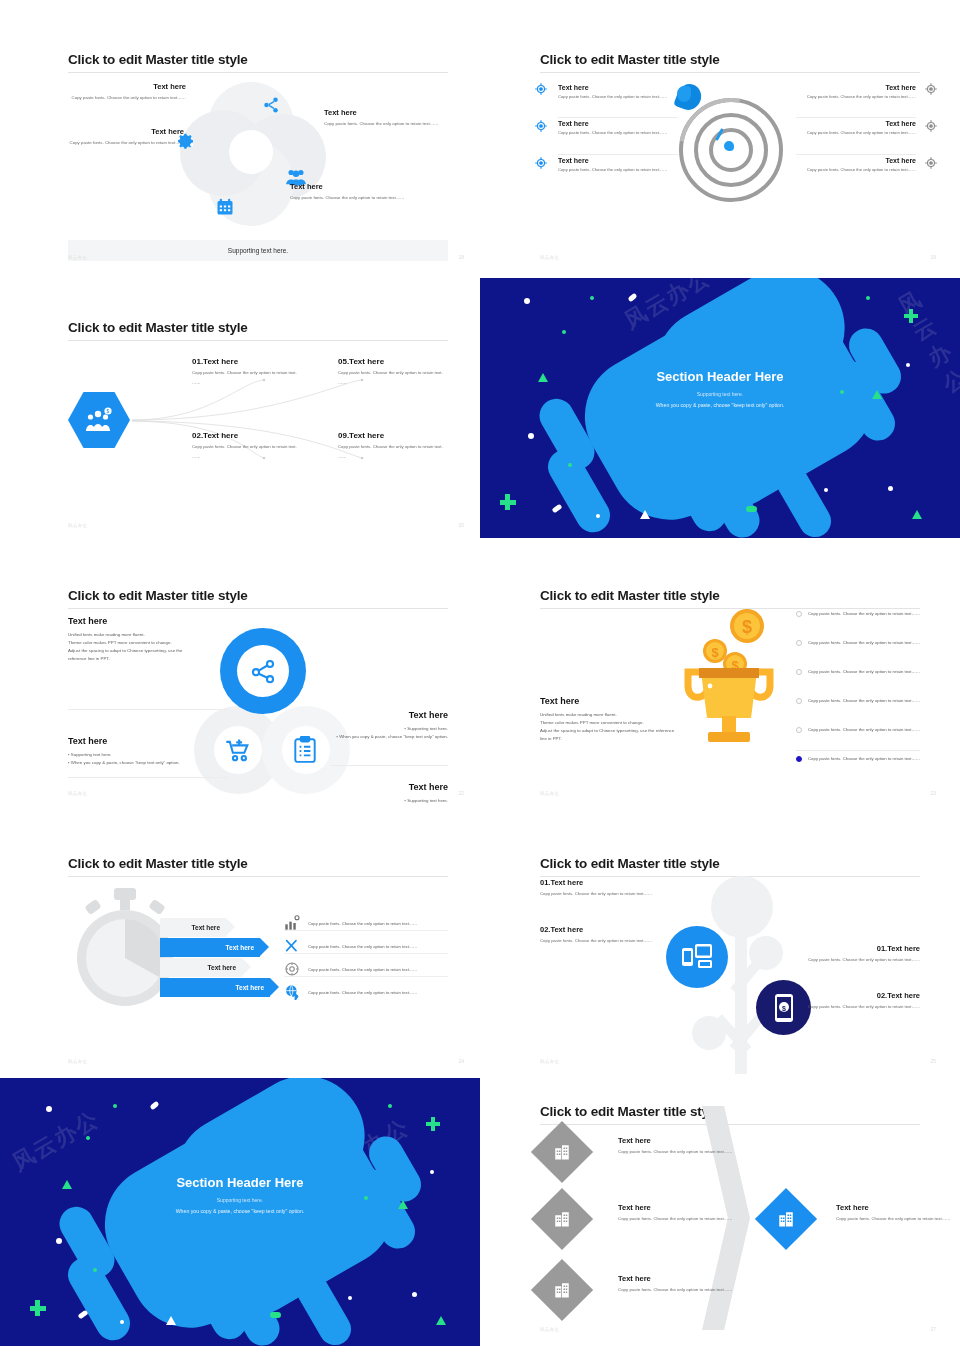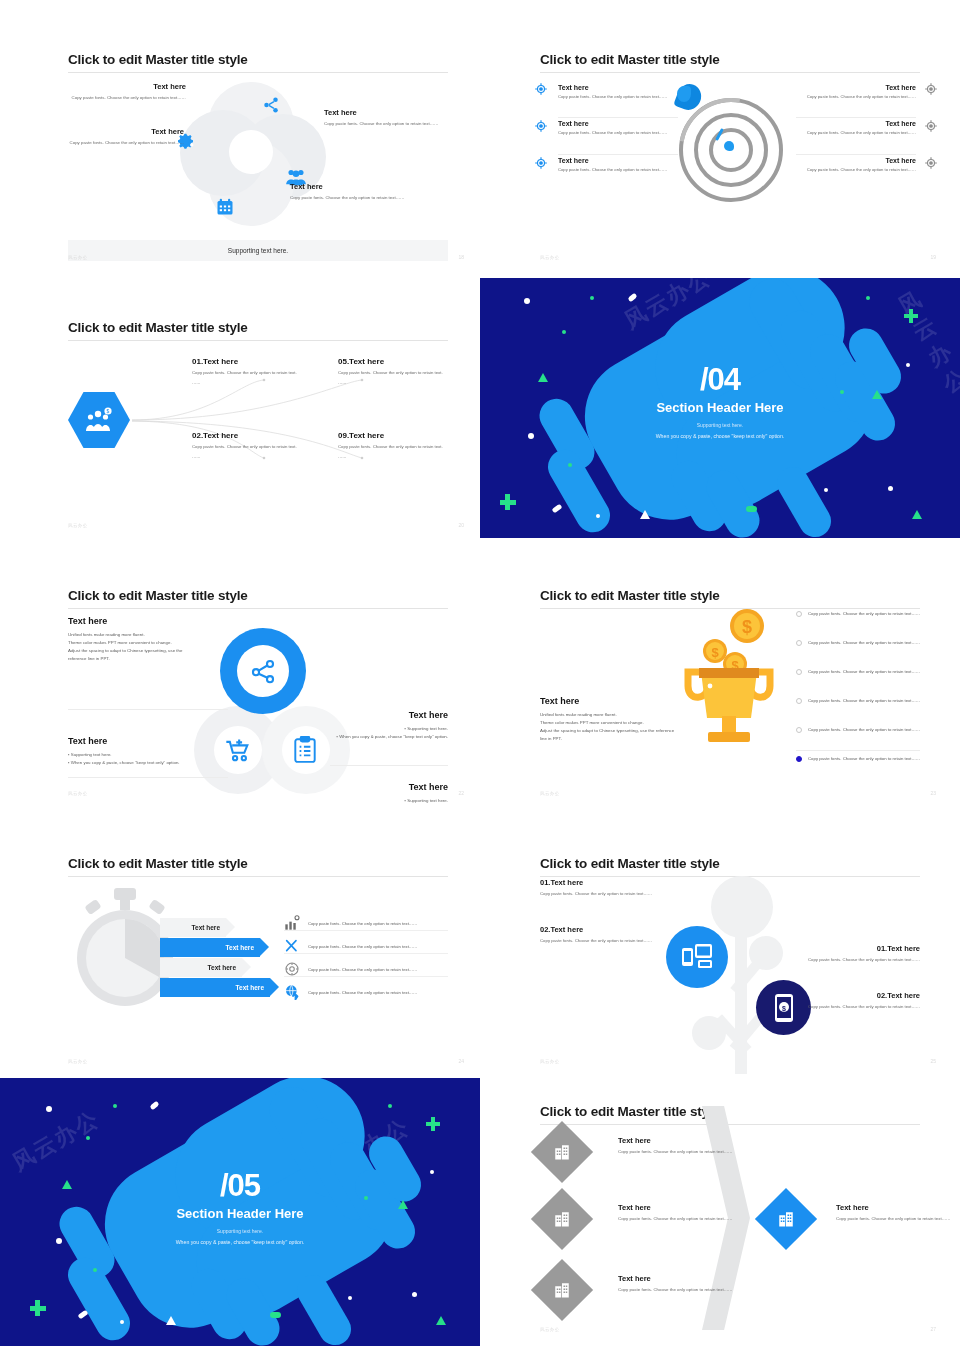--- a/index.html
+++ b/index.html
@@ -348,21 +348,20 @@
       <div class="blob" style="left:378px; top:48px; width:34px; height:70px; transform:rotate(-30deg);"></div>
       <div class="blob" style="left:202px; top:180px; width:34px; height:76px; transform:rotate(-30deg);"></div>
       <div class="blob" style="left:236px; top:190px; width:34px; height:72px; transform:rotate(-30deg);"></div>
       <div class="blob" style="left:70px;  top:118px; width:34px; height:76px; transform:rotate(-30deg);"></div>
       <div class="blob" style="left:82px;  top:168px; width:34px; height:90px; transform:rotate(-30deg);"></div>
       <div class="blob" style="left:308px; top:186px; width:32px; height:76px; transform:rotate(-30deg);"></div>
       <div class="blob" style="left:110px; top:12px;  width:30px; height:20px; transform:rotate(-30deg); opacity:0;"></div>
     </div>
 
     <div class="sec-center">
-      <div class="sec-num">/04</div>
       <div class="sec-hdr">Section Header Here</div>
       <div class="sec-sub">Supporting text here.</div>
       <div class="sec-sub2">When you copy &amp; paste, choose "keep text only" option.</div>
     </div>
 
     <div class="shp" style="left:44px;top:20px;width:6px;height:6px;border-radius:50%;background:#fff"></div>
     <div class="shp" style="left:110px;top:18px;width:4px;height:4px;border-radius:50%;background:#27e08a"></div>
     <div class="shp" style="left:148px;top:17px;width:9px;height:5px;border-radius:4px;background:#fff;transform:rotate(-40deg)"></div>
     <div class="shp" style="left:82px;top:52px;width:4px;height:4px;border-radius:50%;background:#27e08a"></div>
     <div class="shp tri" style="left:58px;top:95px;border-bottom:9px solid #27e08a"></div>
@@ -653,21 +652,20 @@
       <div class="blob" style="left:368px; top:88px; width:34px; height:86px; transform:rotate(-30deg);"></div>
       <div class="blob" style="left:378px; top:56px; width:34px; height:70px; transform:rotate(-30deg);"></div>
       <div class="blob" style="left:202px; top:188px; width:34px; height:76px; transform:rotate(-30deg);"></div>
       <div class="blob" style="left:236px; top:198px; width:34px; height:72px; transform:rotate(-30deg);"></div>
       <div class="blob" style="left:70px;  top:126px; width:34px; height:76px; transform:rotate(-30deg);"></div>
       <div class="blob" style="left:82px;  top:176px; width:34px; height:90px; transform:rotate(-30deg);"></div>
       <div class="blob" style="left:308px; top:194px; width:32px; height:76px; transform:rotate(-30deg);"></div>
     </div>
 
     <div class="sec-center" style="top:92px;">
-      <div class="sec-num">/05</div>
       <div class="sec-hdr">Section Header Here</div>
       <div class="sec-sub">Supporting text here.</div>
       <div class="sec-sub2">When you copy &amp; paste, choose "keep text only" option.</div>
     </div>
 
     <div class="shp" style="left:46px;top:28px;width:6px;height:6px;border-radius:50%;background:#fff"></div>
     <div class="shp" style="left:113px;top:26px;width:4px;height:4px;border-radius:50%;background:#27e08a"></div>
     <div class="shp" style="left:150px;top:25px;width:9px;height:5px;border-radius:4px;background:#fff;transform:rotate(-40deg)"></div>
     <div class="shp" style="left:86px;top:58px;width:4px;height:4px;border-radius:50%;background:#27e08a"></div>
     <div class="shp tri" style="left:62px;top:102px;border-bottom:9px solid #27e08a"></div>

